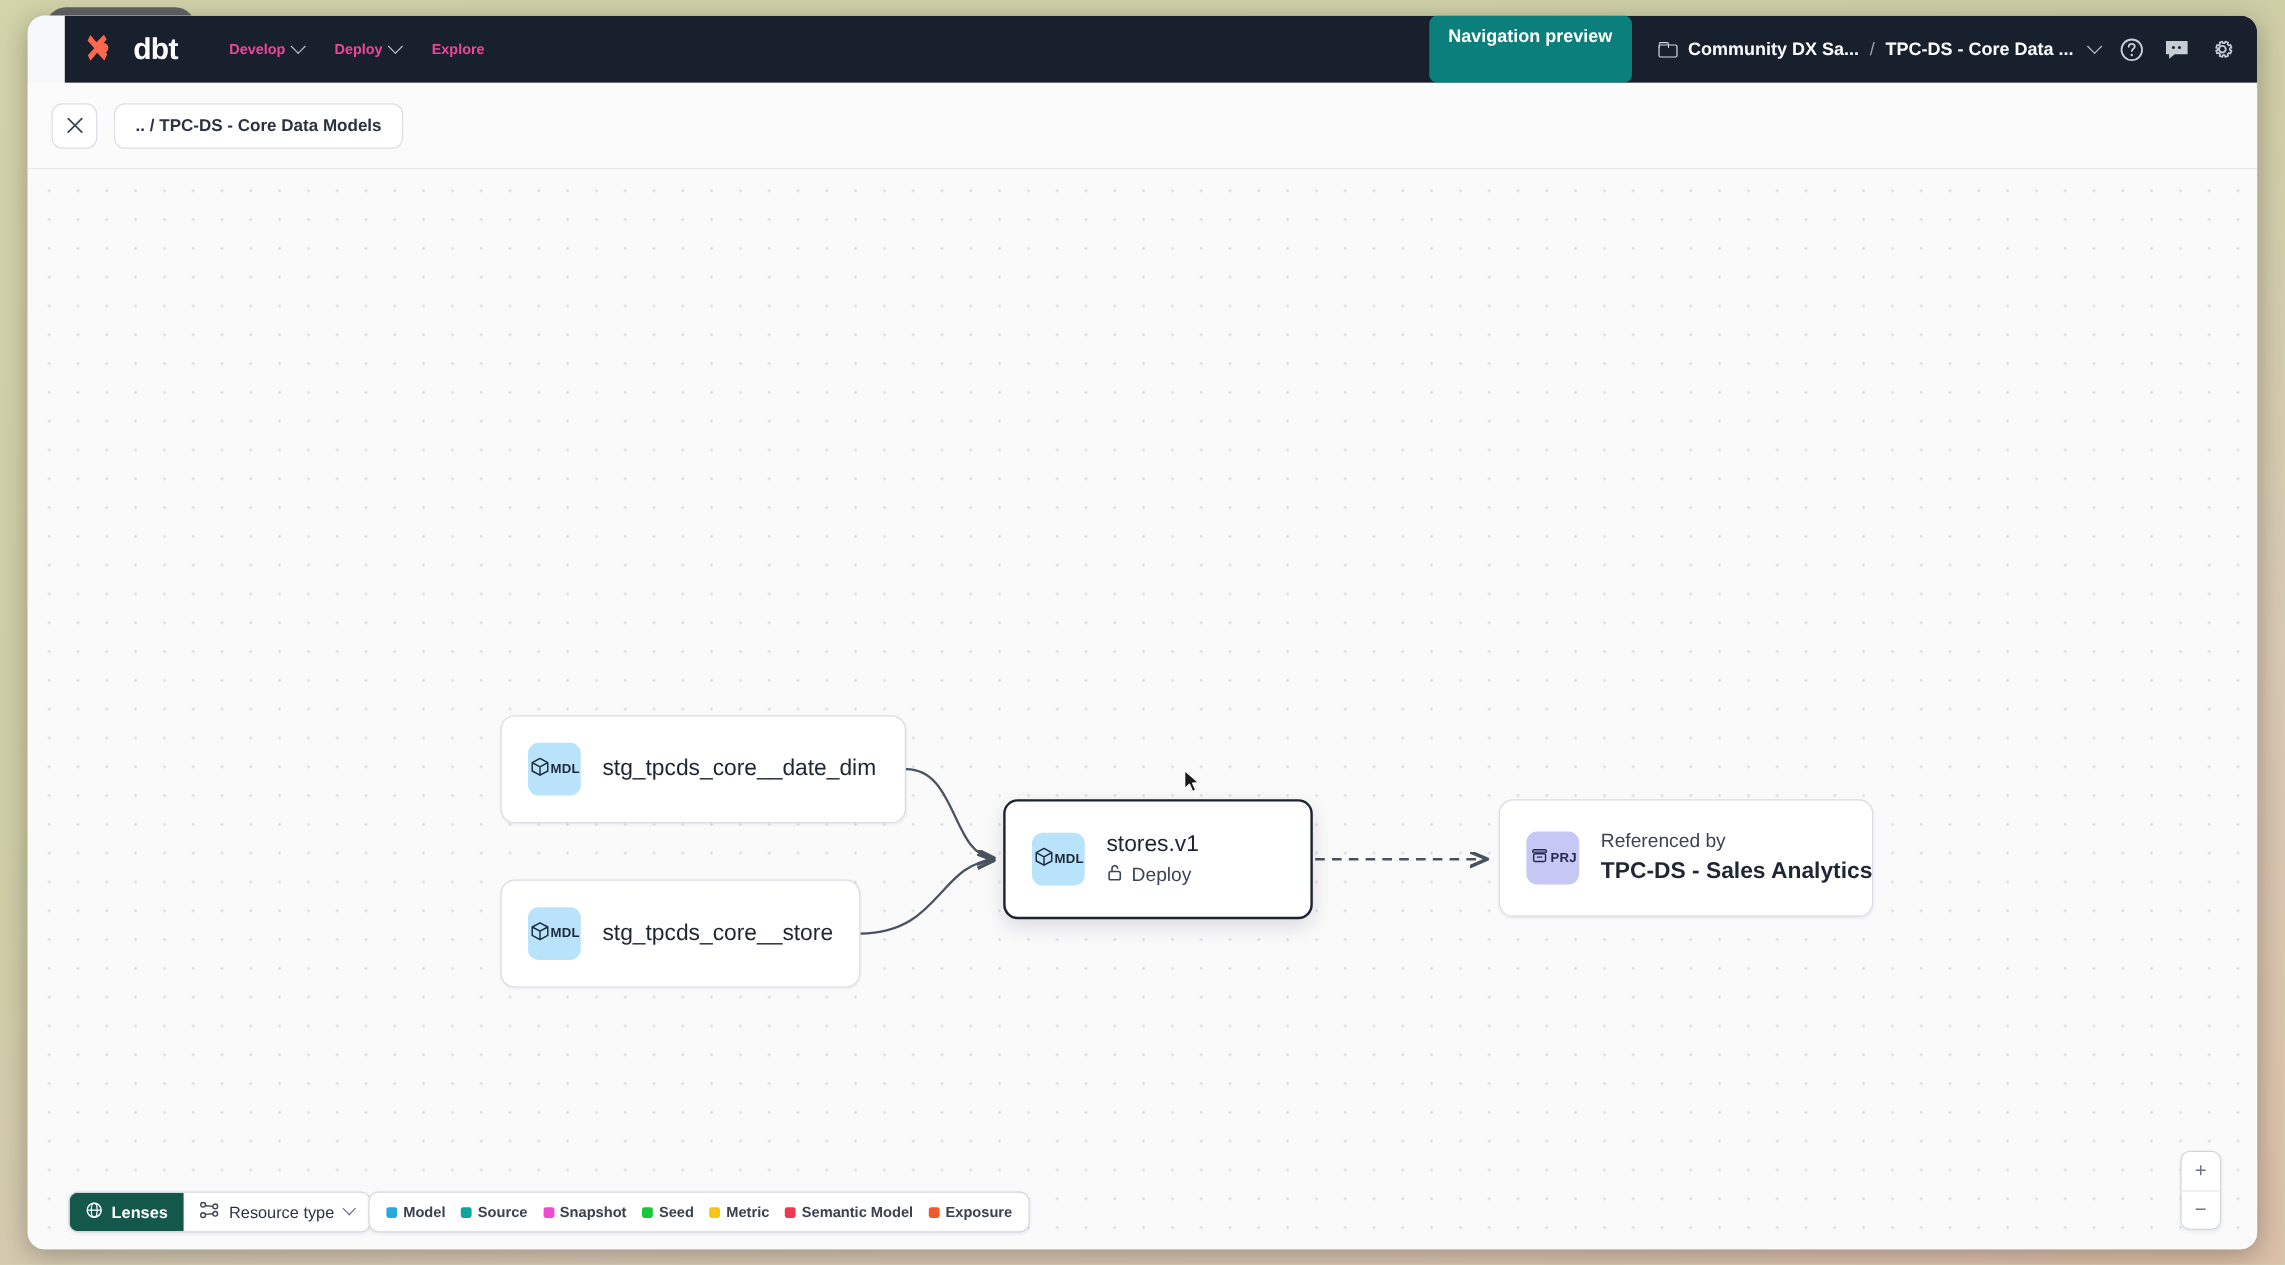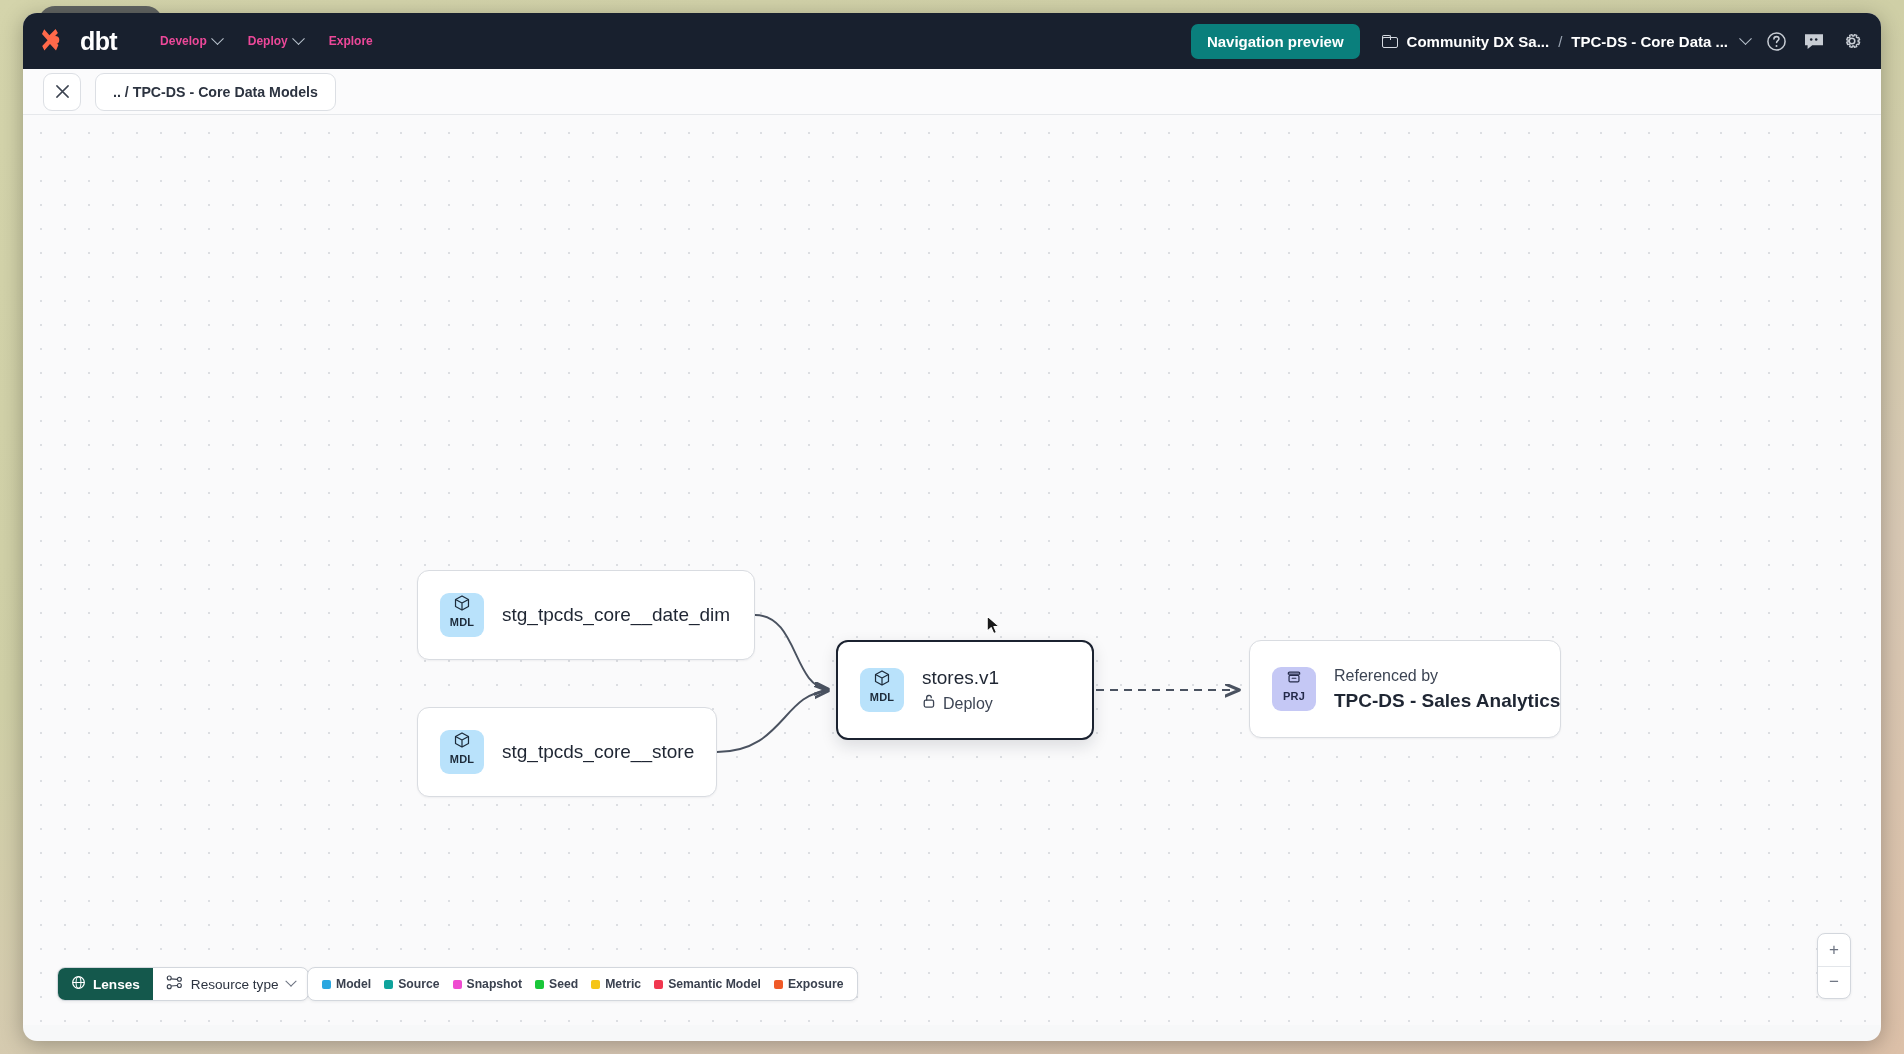--- a/index.html
+++ b/index.html
@@ -32,21 +32,21 @@
     width:1858px; height:1028px;
     background:#f7f8f9;
     border-radius:14px;
     overflow:hidden;
     box-shadow:0 4px 22px rgba(0,0,0,.28);
   }
 
   
   #topnav {
     position:relative; height:56px; background:#18202e;
-    display:flex; align-items:center; padding:0 18px;
+    display:flex; padding:0 18px;margin-left:31px;
   }
   .logo-wrap { display:flex; align-items:center; gap:9px; margin-right:30px; }
   .logo-x { width:30px; height:28px; position:relative; }
   .logo-x svg { display:block; }
   .logo-text { color:#fff; font-size:25px; font-weight:700; letter-spacing:-0.6px; }
   .navlink {
     color:#ec4899; font-size:12px; font-weight:600;
     padding:7px 13px; border-radius:6px; display:flex; align-items:center; gap:6px;
     cursor:pointer; white-space:nowrap;
   }
@@ -69,21 +69,21 @@
     border:1.7px solid #d5dae1; border-radius:2px;
   }
   .folder-icon:after{
     content:""; position:absolute; left:0; top:0; width:7px;height:4px;
     border:1.7px solid #d5dae1; border-bottom:none; border-radius:2px 2px 0 0;
   }
   .topicon{ margin-left:16px; cursor:pointer; opacity:.92; display:flex; align-items:center;}
 
   
   #toolbar{
-    position:relative; height:46px; background:#fbfbfc;
+    position:relative; height:72px; background:#fbfbfc;
     border-bottom:1px solid #e6e8eb;
     display:flex; align-items:center; padding:0 20px; gap:14px;
   }
   .tb-btn{
     height:38px; min-width:38px; background:#fff; border:1px solid #dcdfe4;
     border-radius:9px; display:flex; align-items:center; justify-content:center;
     cursor:pointer; color:#3d4451;
   }
   #crumbbtn{
     padding:0 17px; font-size:14.2px; font-weight:700; color:#2c3340; white-space:nowrap;
@@ -118,21 +118,21 @@
     border-radius:12px; display:flex; align-items:center; gap:18px;
     padding:0 22px; cursor:pointer;
     box-shadow:0 1px 2px rgba(16,24,40,.05);
   }
   .node.selected{
     border:2.5px solid #1b2230;
     box-shadow:0 6px 16px rgba(16,24,40,.13);
   }
   .badge{
     width:44px;height:44px;border-radius:9px;
-    display:flex;flex-direction:column;align-items:center;
+    display:flex;align-items:center;justify-content:center;
     gap:0px; flex:0 0 auto;
   }
   .badge.mdl{ background:#b9e2fb; color:#1d2b3a;}
   .badge.prj{ background:#c5c8f5; color:#242a4a;}
   .badge .bsvg{ margin-top:1px; }
   .badge .btxt{ font-size:11px; font-weight:700; letter-spacing:.2px; line-height:11px; margin-top:1px;}
   .node-title{ font-size:19px; color:#1f2633; font-weight:500; white-space:nowrap;}
   .node-col{ display:flex; flex-direction:column; gap:5px; }
   .node-sub{ display:flex; align-items:center; gap:7px; font-size:16px; color:#3d4554;}
   .node-kicker{ font-size:16px; color:#3c4453; font-weight:400; }

